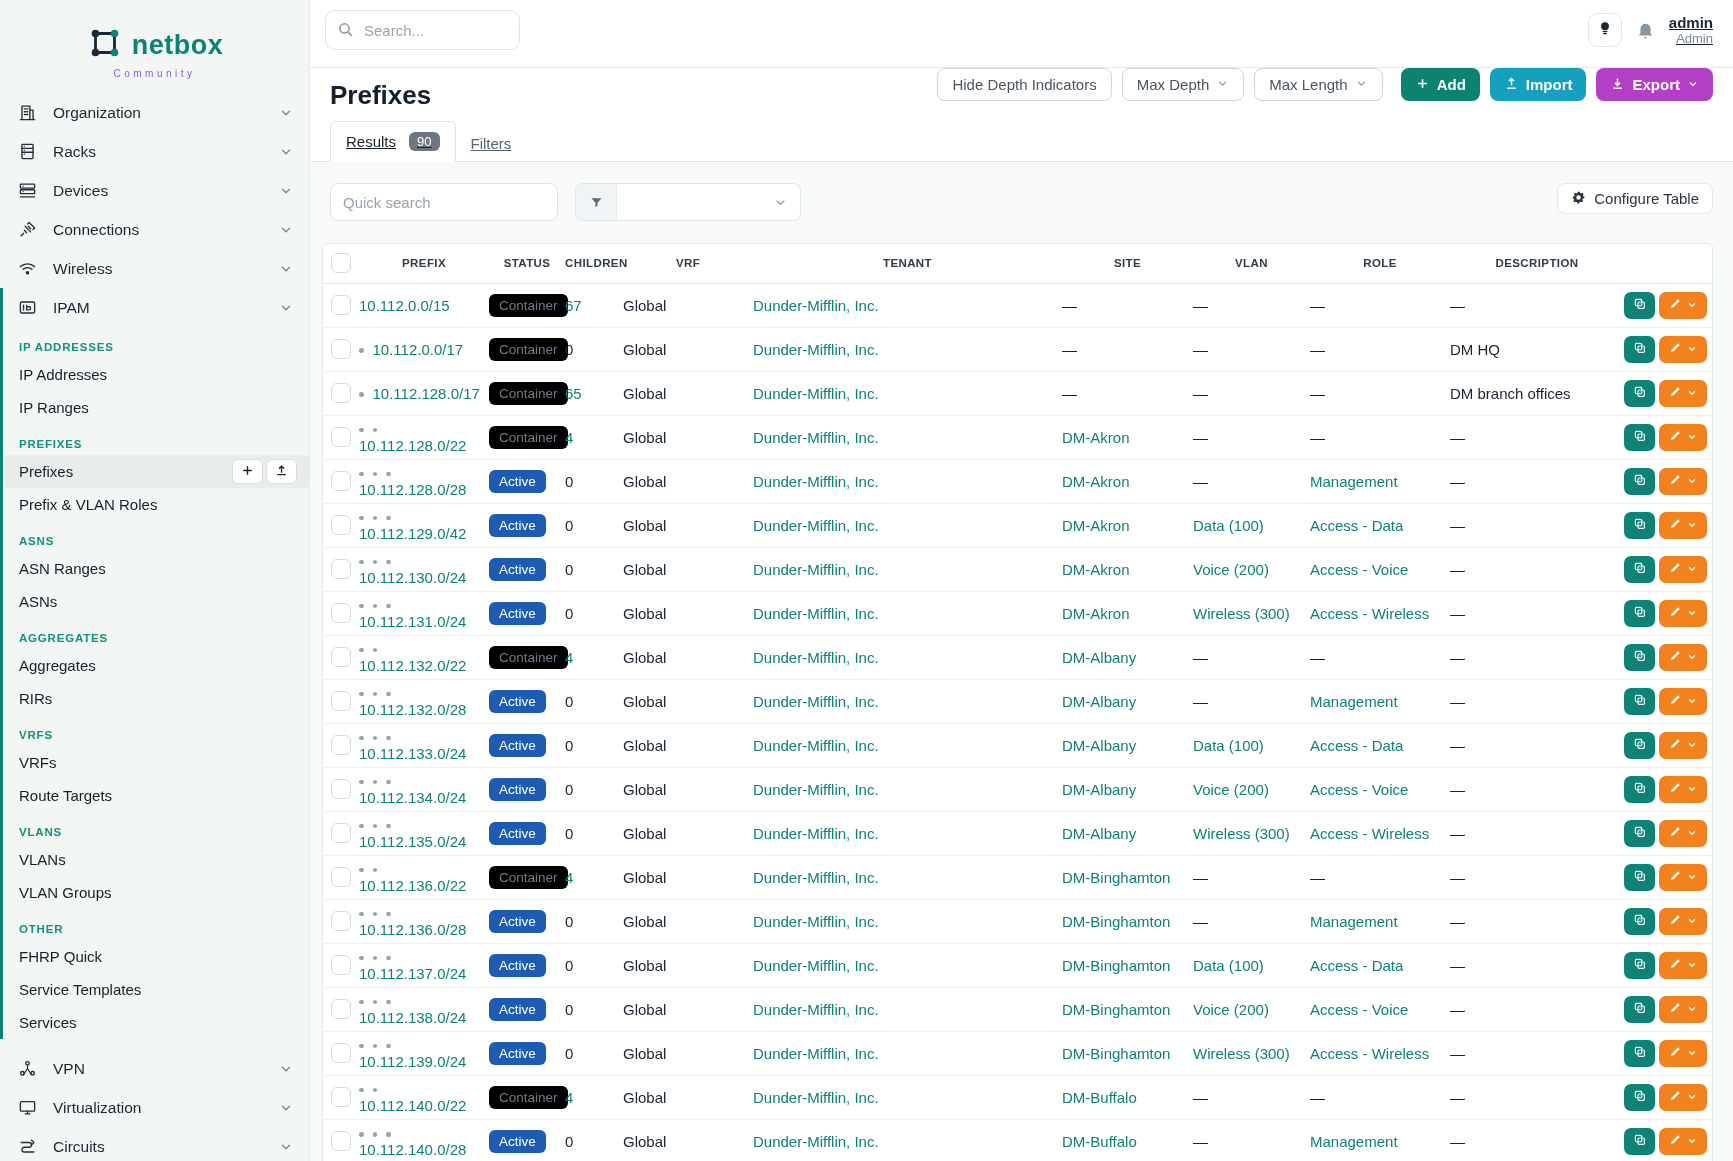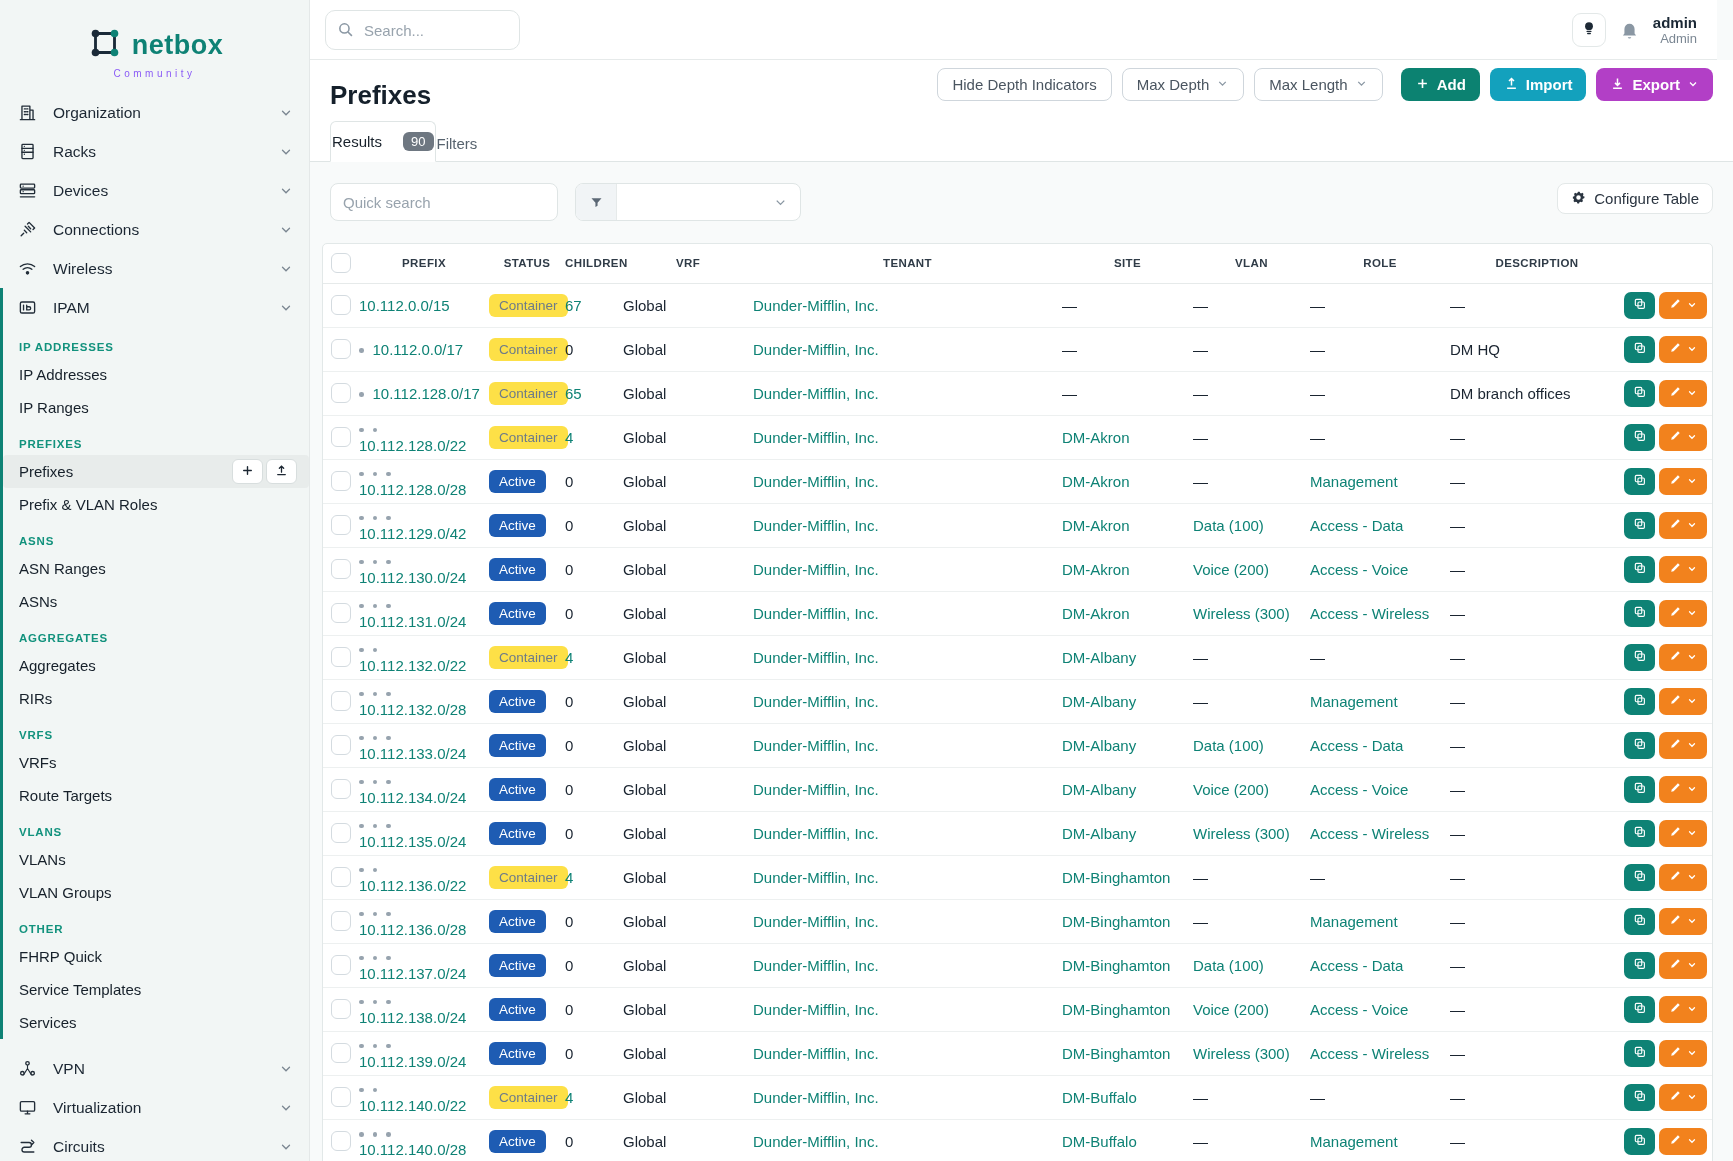--- a/index.html
+++ b/index.html
@@ -26,29 +26,29 @@
   .sub-item { position:relative; display:flex; align-items:center; height:33px;
     padding-left:16px; font-size:15px; color:#16202a; cursor:pointer; }
   .sub-item.active { background:#e8eceb; border-radius:4px; }
   .sub-actions { position:absolute; right:12px; top:4px; display:flex; gap:3px; }
   .mini-btn { width:31px; height:25px; background:#fff; border:1px solid #d8dede; border-radius:6px;
     display:flex; align-items:center; justify-content:center; color:#1c2733; cursor:pointer; }
   .mini-btn svg { width:13px; height:13px; }
 
   
   .main { position:absolute; left:310px; top:0; right:0; bottom:0; background:#f8fafa; }
-  .topbar { position:absolute; top:0; left:0; right:16px; height:60px; background:#fff;
+  .topbar { position:absolute; top:0; left:0; right:0; height:68px; background:#fff;
     border-bottom:1px solid #e6eaea; z-index:3; }
   .search-wrap { position:absolute; left:15px; top:10px; width:195px; height:40px; }
   .search-wrap input { width:100%; height:100%; border:1px solid #dfe5e5; border-radius:10px;
     padding:0 10px 0 38px; font-size:15px; color:#1a2430; outline:none; background:#fff;
     font-family:inherit; }
   .search-wrap input::placeholder { color:#98a3ad; }
   .search-ic { position:absolute; left:12px; top:11px; width:17px; height:17px; color:#8a97a3; }
-  .top-right { position:absolute; right:20px; top:0; height:60px; display:flex; align-items:center; gap:13px; }
+  .top-right { position:absolute; right:20px; top:0; height:60px; display:flex; align-items:center; gap:13px;text-decoration:underline; }
   .bulb-btn { width:34px; height:34px; background:#fff; border:1px solid #e3e8e8; border-radius:9px;
     display:flex; align-items:center; justify-content:center; cursor:pointer; }
   .bell { width:21px; height:21px; color:#8a97a3; cursor:pointer; }
   .user { text-align:right; cursor:pointer; }
   .user-name { font-size:15px; font-weight:bold; color:#1b2835; line-height:17px; }
   .user-role { font-size:13px; color:#7b8793; line-height:16px; }
 
   .page-header { position:absolute; top:60px; left:0; right:0; height:102px; background:#fff;
     border-bottom:1px solid #dfe5e5; z-index:2; }
   .page-title { position:absolute; left:20px; top:20px; font-size:26px; font-weight:bold; color:#15202b; }
@@ -58,22 +58,22 @@
     font-family:inherit; white-space:nowrap; }
   .btn-outline { background:#fff; border-color:#cfd6dc; color:#4a5560; }
   .btn-outline .chev { color:#8a97a3; }
   .btn-solid { color:#fff; font-weight:bold; border:none; }
   .btn-add { background:#0c8271; margin-left:8px; }
   .btn-import { background:#13a1bd; }
   .btn-export { background:#b23fc6; }
   .btn svg { flex:none; }
 
   .tabs { position:absolute; left:20px; bottom:-1px; display:flex; align-items:flex-end; }
-  .tab { display:inline-flex; align-items:center; gap:21px; padding:10px 1px; font-size:15px;
-    color:#57636e; cursor:pointer; }
+  .tab { display:inline-flex; align-items:center; gap:13px; padding:10px 15px; font-size:15px;
+    color:#57636e; cursor:pointer;text-decoration:underline; }
   .tab.active { background:#fff; border:1px solid #dfe5e5; border-bottom:1px solid #fff;
     border-radius:6px 6px 0 0; color:#17212b; }
   .count-badge { background:#6e7781; color:#fff; font-size:13px; padding:2px 8px; border-radius:6px; }
 
   .content { position:absolute; top:162px; left:0; right:0; bottom:0; }
   .controls { position:absolute; top:21px; left:20px; right:20px; height:38px; }
   .quick-search { position:absolute; left:0; top:0; width:228px; height:38px; border:1px solid #dfe5e5;
     border-radius:8px; padding:0 12px; font-size:15px; color:#1a2430; outline:none; background:#fff;
     font-family:inherit; }
   .quick-search::placeholder { color:#98a3ad; }
@@ -93,21 +93,21 @@
   th { text-align:center; font-size:11.5px; font-weight:bold; letter-spacing:.4px; color:#2f3b47;
     height:39px; border-bottom:1px solid #e6eaea; padding:0; vertical-align:middle; }
   td { height:44px; padding:0; vertical-align:middle; font-size:15px; color:#1a2430; }
   tbody tr + tr td { border-top:1px solid #edf0f0; }
   .cb { width:20px; height:20px; border:1px solid #d4dbe0; border-radius:6px; background:#fff;
     margin-left:8px; cursor:pointer; }
   a.lnk { color:#0e8275; text-decoration:none; cursor:pointer; }
   .dot { display:inline-block; width:4.5px; height:4.5px; border-radius:50%; background:#97a3ae;
     margin-right:9px; vertical-align:middle; }
   .badge { display:inline-block; font-size:13.5px; padding:4px 10px; border-radius:6px; }
-  .badge.container { background:#fde047; color:#6e7b88; }
+  .badge.container { background:#000000; color:#6e7b88; }
   .badge.active { background:#1e5cb3; color:#fff; }
   .dash { color:#1a2430; }
   .actions-cell { text-align:right; padding-right:10px; white-space:nowrap; }
   .act-btn { display:inline-flex; align-items:center; justify-content:center; gap:5px; height:27px;
     border:none; border-radius:7px; color:#fff; cursor:pointer; vertical-align:middle; }
   .act-copy { width:31px; background:#0e8275; margin-right:4px; }
   .act-edit { width:48px; background:#f2821d; }
 </style>
 </head>
 <body>

